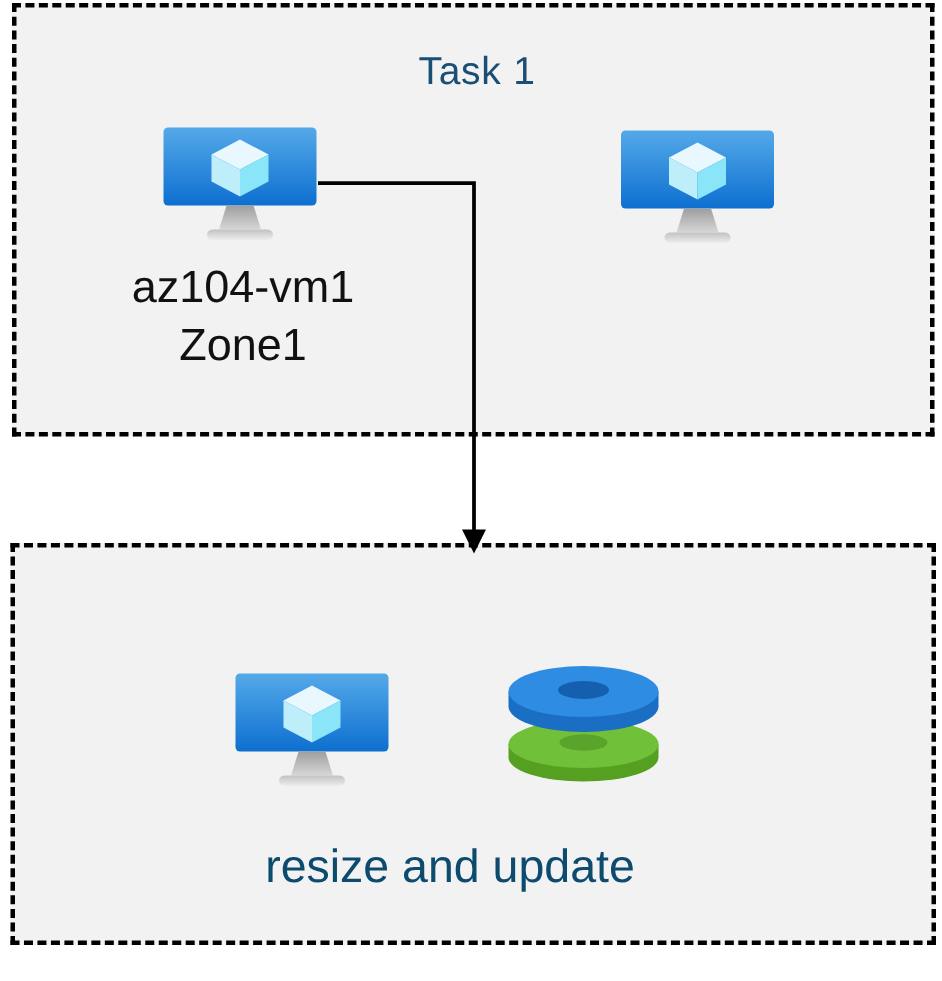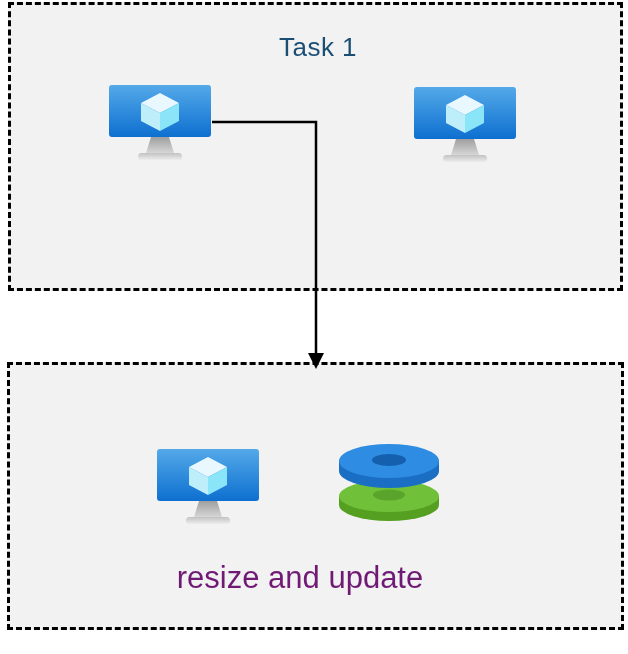--- a/index.html
+++ b/index.html
@@ -44,21 +44,21 @@
     color: #111111;
   }
   .label1 { left: 12px;  top: 172px; }
   .label2 { left: 316px; top: 172px; }
   .caption {
     position: absolute;
     left: 120px; top: 560px;
     width: 360px;
     text-align: center;
     font-size: 31px;
-    color: #701a75;
+    color: #0c4a6e;
   }
   .arrow-overlay {
     position: absolute;
     left: 0; top: 0;
     width: 628px; height: 654px;
     pointer-events: none;
   }
 </style>
 </head>
 <body>
@@ -96,20 +96,24 @@
 
   <svg class="icon vm2-icon" width="104" height="80" viewBox="0 0 104 80">
     <rect x="1" y="1" width="102" height="52" rx="3" fill="url(#gScr)"></rect>
     <polygon points="52,9 71,19 52,29 33,19" fill="#e9f8fe"></polygon>
     <polygon points="33,19 52,29 52,47 33,37" fill="#bfeefb"></polygon>
     <polygon points="71,19 52,29 52,47 71,37" fill="#8be5f8"></polygon>
     <path d="M43 53 h18 l5 16 h-28 z" fill="url(#gStand)"></path>
     <rect x="30" y="69" width="44" height="7" rx="3.5" fill="url(#gBase)"></rect>
   </svg>
 
+  <div class="vm-label label1">
+    <div>az104-vm1</div>
+    <div>Zone1</div>
+  </div>
 
   <svg class="icon vm3-icon" width="104" height="80" viewBox="0 0 104 80">
     <rect x="1" y="1" width="102" height="52" rx="3" fill="url(#gScr)"></rect>
     <polygon points="52,9 71,19 52,29 33,19" fill="#e9f8fe"></polygon>
     <polygon points="33,19 52,29 52,47 33,37" fill="#bfeefb"></polygon>
     <polygon points="71,19 52,29 52,47 71,37" fill="#8be5f8"></polygon>
     <path d="M43 53 h18 l5 16 h-28 z" fill="url(#gStand)"></path>
     <rect x="30" y="69" width="44" height="7" rx="3.5" fill="url(#gBase)"></rect>
   </svg>
 

